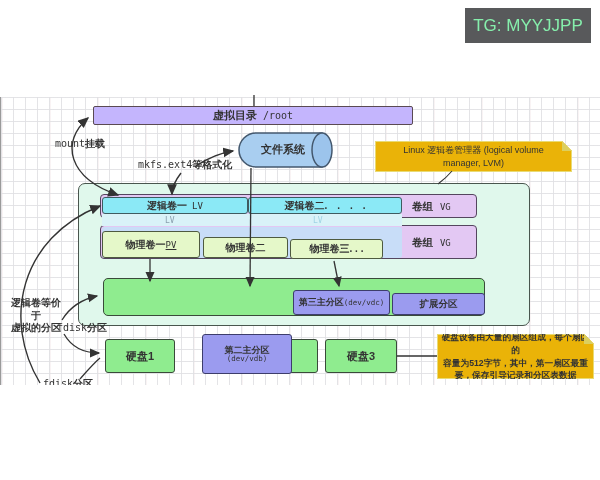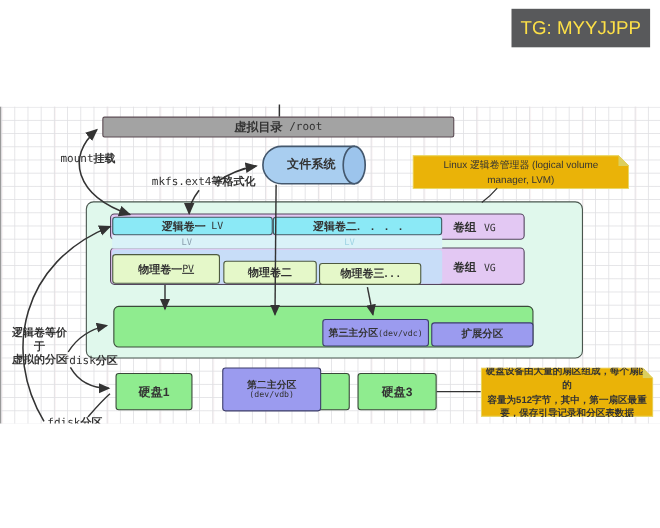--- a/index.html
+++ b/index.html
@@ -10,34 +10,34 @@
   
   #grid{position:absolute;left:0;top:97px;width:600px;height:288px;overflow:hidden;z-index:1;
     background-color:#ffffff;
     background-image:
       linear-gradient(rgba(225,225,228,.9) 1px,transparent 1px),
       linear-gradient(90deg,rgba(225,225,228,.9) 1px,transparent 1px),
       linear-gradient(90deg,rgba(238,221,224,.35) 2px,transparent 2px);
     background-size:12px 12px,12px 12px,48px 48px;
     border-left:1px solid #9a9a9a;}
   .box{position:absolute;box-sizing:border-box;display:flex;align-items:center;justify-content:center;}
-  .badge{background:#58595b;color:#fde047;display:flex;align-items:center;justify-content:center;z-index:9;}
+  .badge{background:#58595b;color:#86efac;display:flex;align-items:center;justify-content:center;z-index:9;}
   
   #mint{left:78px;top:183px;width:452px;height:143px;background:#e0f8ec;border:1.4px solid #49564e;border-radius:7px;z-index:2;}
   .vgbox{background:#e3c8f3;border:1px solid #54455e;border-radius:4px;z-index:3;}
   .lvbox{background:#8be9f6;border:1px solid #3e5b60;border-radius:3px;z-index:4;font-size:10px;}
   .strip{background:#d9f2f8;z-index:4;}
   .bluebox{background:#c8ddf8;border-radius:3px;z-index:4;}
   .pvbox{background:#e5f8c9;border:1px solid #4e5a40;border-radius:3px;z-index:5;font-size:10px;}
   #partwrap{left:103px;top:278px;width:382px;height:38px;background:#8fec8f;border:1.3px solid #3a4a3a;border-radius:5px;z-index:3;}
   .part{background:#9b9bef;border:1px solid #3d3d6b;border-radius:3px;z-index:4;font-size:8.5px;line-height:1.15;text-align:center;}
   .disk{background:#8fec8f;border:1.3px solid #3a4a3a;border-radius:3px;z-index:3;font-size:11px;}
   .note{background:#eab308;border:1px solid #e9db74;z-index:4;text-align:center;
         clip-path:polygon(0 0,calc(100% - 10px) 0,100% 10px,100% 100%,0 100%);}
-  .pink{left:93px;top:106px;width:320px;height:19px;background:#a3a3a3;border:1px solid #5a4a52;border-radius:2px;z-index:3;font-size:11px;}
+  .pink{left:93px;top:106px;width:320px;height:19px;background:#c4b5fd;border:1px solid #5a4a52;border-radius:2px;z-index:3;font-size:11px;}
   .lbl{position:absolute;z-index:7;font-size:10px;white-space:nowrap;}
   .vgtext{position:absolute;z-index:5;font-size:10.5px;white-space:nowrap;}
   .faint{position:absolute;z-index:5;font-size:8px;}
   #arrows{position:absolute;left:0;top:0;z-index:6;pointer-events:none;}
   #cylwrap{position:absolute;left:238px;top:129px;width:100px;height:42px;z-index:3;}
   #cyltext{position:absolute;left:248px;top:142px;width:70px;text-align:center;font-size:11px;z-index:4;}
 </style>
 </head>
 <body>
 

